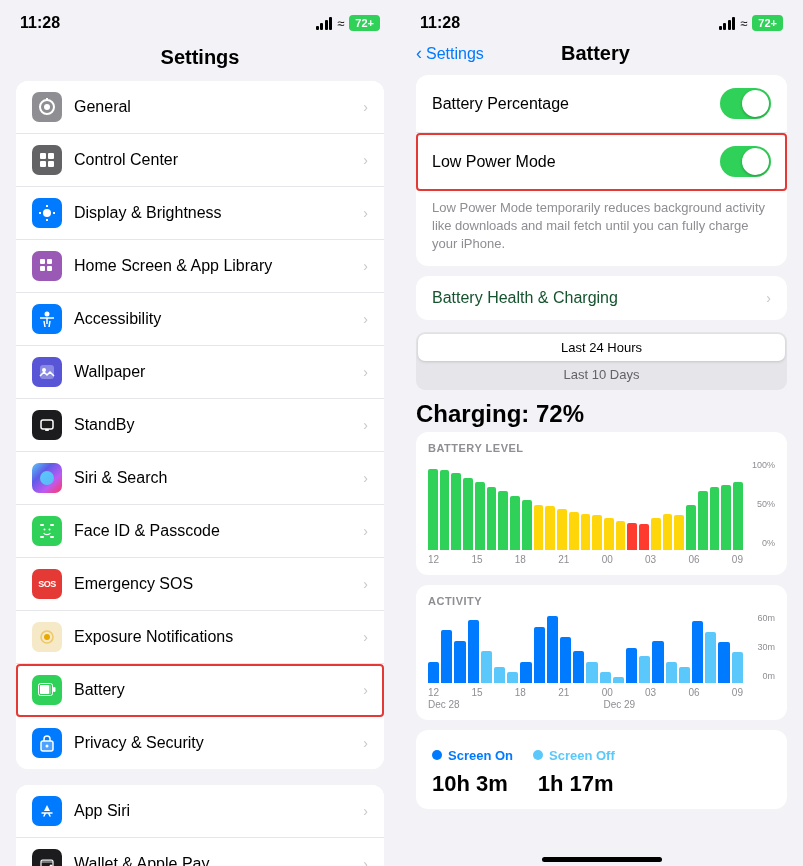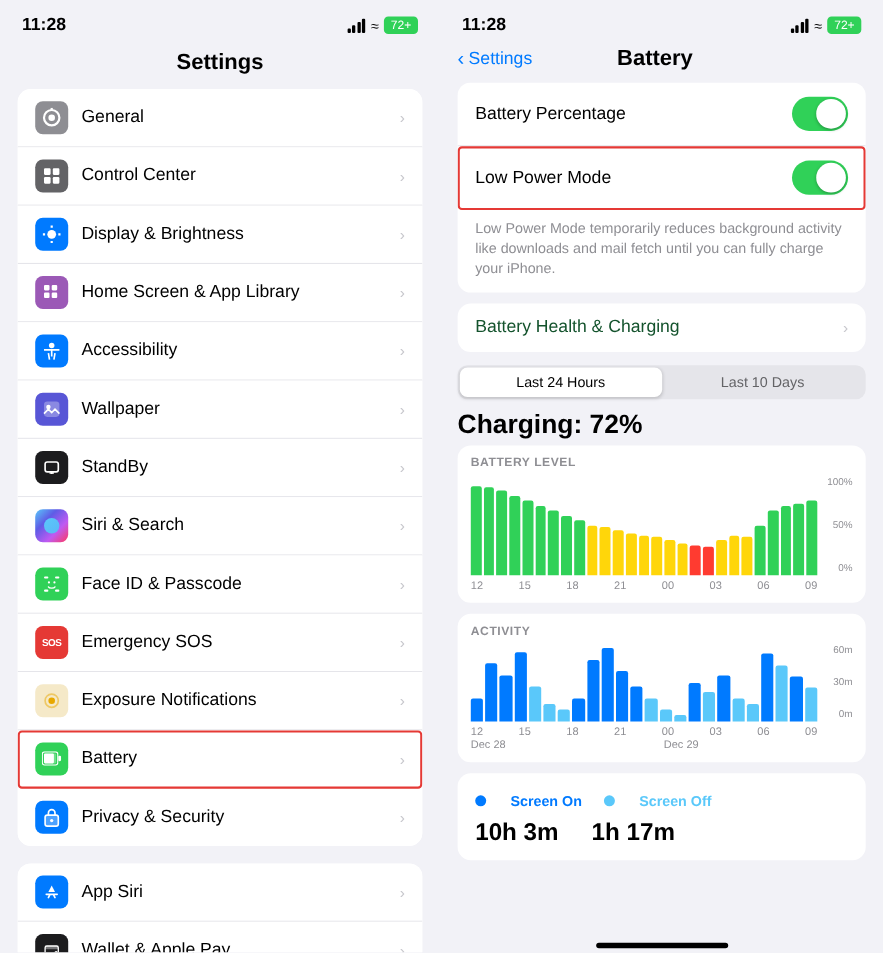--- a/index.html
+++ b/index.html
@@ -46,21 +46,21 @@
       border-radius: 1px;
     }
     .wifi-icon {
       font-size: 13px;
       color: #000;
     }
     .battery-status {
       background: #30d158;
       color: #fff;
       font-size: 11px;
-      font-weight: 400;
+      font-weight: 700;
       padding: 2px 6px;
       border-radius: 4px;
     }
 
     .page-title {
       text-align: center;
       font-size: 20px;
       font-weight: 700;
       color: #000;
       padding: 8px 0 12px;
@@ -249,20 +249,21 @@
       color: #14532d;
     }
 
     
     .time-tabs {
       display: flex;
       background: #e5e5ea;
       border-radius: 9px;
       padding: 2px;
       margin: 12px 0 10px;
+      flex-direction: column;
     }
     .time-tab {
       flex: 1;
       text-align: center;
       padding: 6px 0;
       font-size: 13px;
       font-weight: 500;
       border-radius: 7px;
       cursor: pointer;
       color: #636366;
@@ -303,21 +304,21 @@
 
     .screen-legend {
       display: flex;
       gap: 20px;
       margin-top: 6px;
       padding-bottom: 4px;
     }
     .legend-item {
       display: flex;
       align-items: center;
-      gap: 22px;
+      gap: 6px;
       font-size: 13px;
     }
     .legend-dot {
       width: 10px;
       height: 10px;
       border-radius: 50%;
     }
     .legend-screen-on { color: #007aff; font-weight: 600; }
     .legend-screen-off { color: #5ac8fa; font-weight: 600; }
 

